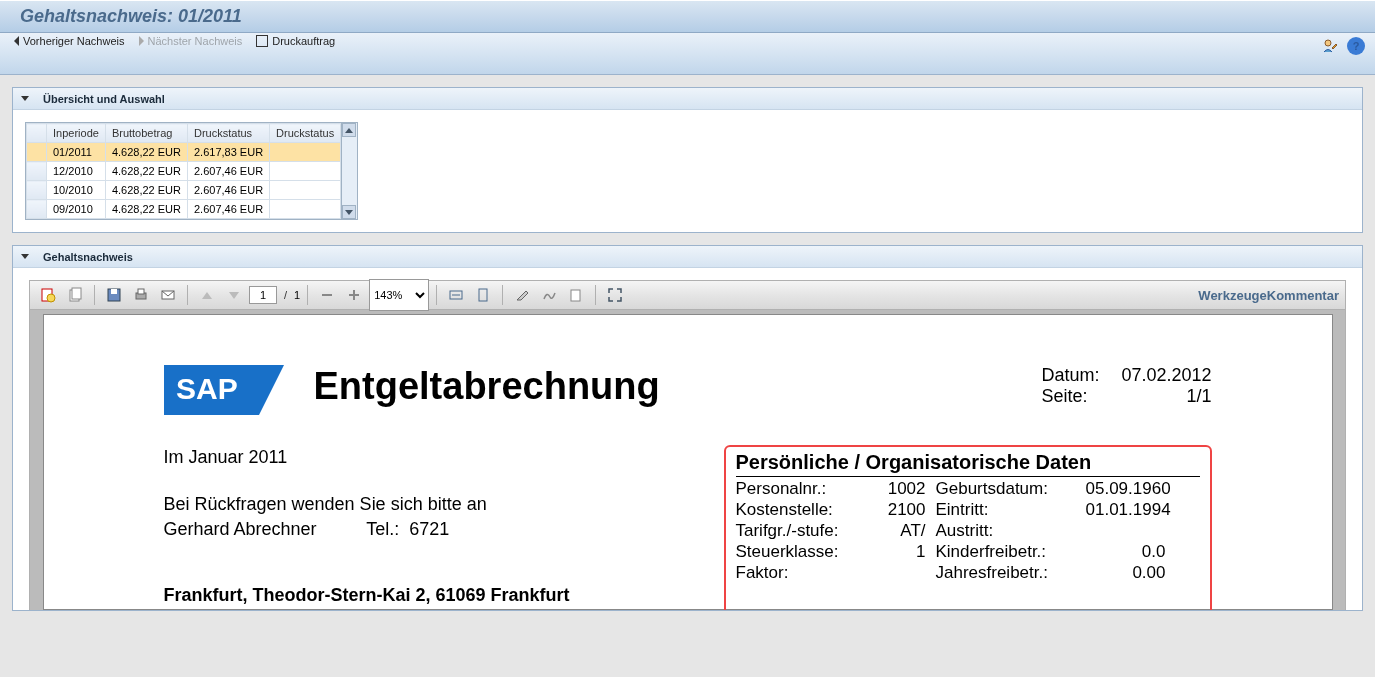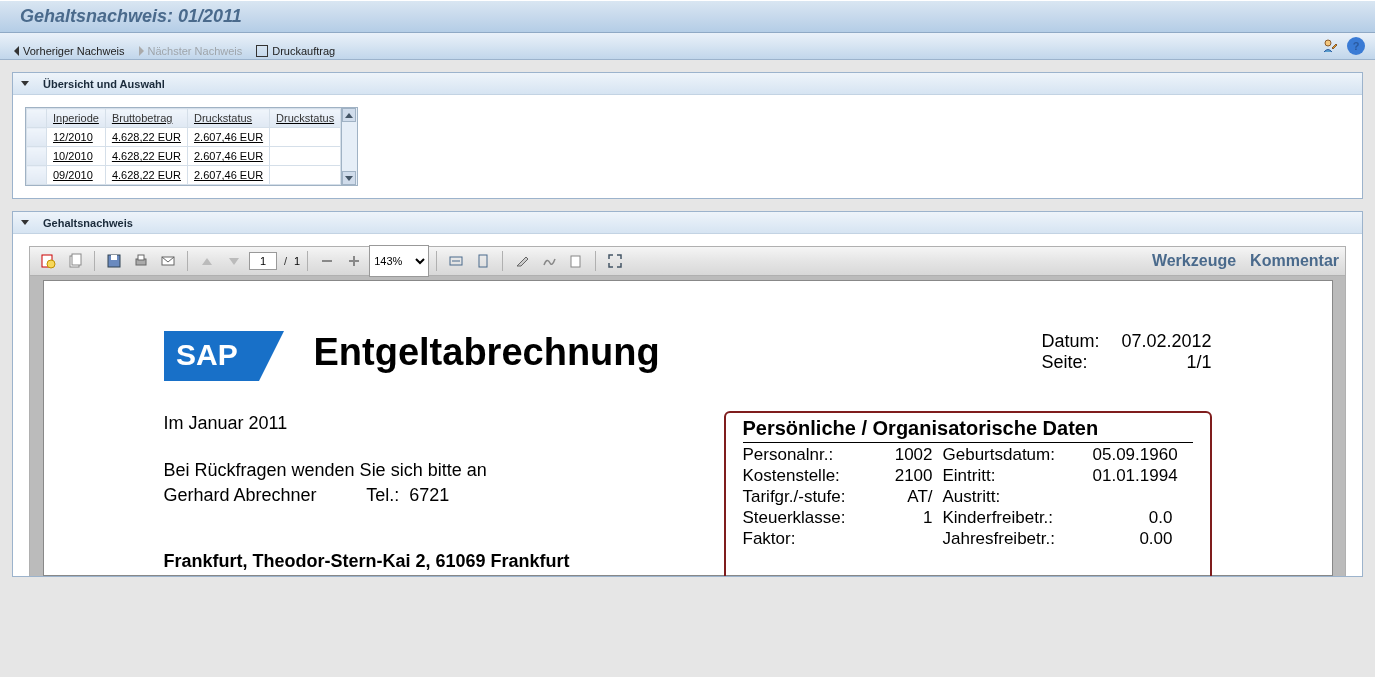--- a/index.html
+++ b/index.html
@@ -25,24 +25,24 @@
   .title-bar h1 {
     font-size: 18px;
     font-style: italic;
     font-weight: bold;
     color: #4a6a8c;
   }
 
   
   .nav-toolbar {
     background: linear-gradient(to bottom, #eaf1f9 0%, #d6e4f2 50%, #c1d6eb 100%);
-    height: 27px;
+    height: 42px;
     border-bottom: 1px solid #9cb3cc;
     display: flex;
-    align-items: flex-end;
+    align-items: flex-start;
     padding: 0 10px;
     gap: 6px;
     position: relative;
   }
   .nav-item {
     display: inline-flex;
     align-items: center;
     gap: 4px;
     color: #222;
     cursor: pointer;
@@ -138,21 +138,21 @@
   table.data-table td.rowhdr {
     background: linear-gradient(to bottom,#f0f5fb,#dfe8f3);
     width: 20px;
   }
   .scroll-btn {
     width: 14px; height: 14px; background: #d0dceb; border: 1px solid #a0b2c4;
     display: flex; align-items: center; justify-content: center; cursor: pointer;
   }
   .tri-up-s { width:0;height:0;border-left:4px solid transparent;border-right:4px solid transparent;border-bottom:5px solid #456;}
   .tri-dn-s { width:0;height:0;border-left:4px solid transparent;border-right:4px solid transparent;border-top:5px solid #456;}
-  .table-flex { display:flex;text-decoration:underline; }
+  .table-flex { display:flex; }
   .scroll-col-wrap {
     display:flex; flex-direction:column; justify-content:space-between;
     border-left:1px solid #a0b2c4;
     background:#e6eef7;
     width:16px;
   }
 
   
   .pdf-panel {
     margin: 0 12px 12px 12px;
@@ -178,21 +178,21 @@
   .page-in {
     width: 28px; height:18px; border:1px solid #999; text-align:center; font-size:11px;
   }
   .page-of { margin: 0 4px; color:#333; }
   .zoom-sel {
     font-size:11px; height:32px; border:1px solid #999; background:#fff; width:60px;
   }
   .tbtn .tri-up-g { width:0;height:0;border-left:5px solid transparent;border-right:5px solid transparent;border-bottom:7px solid #bbb;}
   .tbtn .tri-dn-g { width:0;height:0;border-left:5px solid transparent;border-right:5px solid transparent;border-top:7px solid #bbb;}
   .pdf-toolbar .right-tools {
-    margin-left:auto; display:flex; gap:14px; font-weight:bold; color:#4a6a8c; font-size:16px;
+    margin-left:auto; display:flex; font-weight:bold; color:#4a6a8c; font-size:13px;
   }
   .right-tools span { cursor:pointer; }
 
   
   .pdf-page-wrap {
     border-left:1px solid #b0b0b0; border-right:1px solid #b0b0b0;
     background:#bbb; height: 300px; overflow:hidden;
     display:flex; justify-content:center;
   }
   .pdf-page {
@@ -209,21 +209,21 @@
   .doc-title { font-size:38px; font-weight:bold; flex:1; }
   .doc-meta { font-size:18px; }
   .doc-meta-row { display:flex; gap:10px; }
   .doc-meta-row .lab { width:60px; }
   .doc-meta-row .val { width:100px; text-align:right; }
 
   .doc-body { display:flex; gap:60px; font-size:18px; margin-top:10px;}
   .left-col { flex:0 0 500px; }
   .left-col p { margin-bottom: 22px; line-height:1.4; }
   .addr { font-weight:bold; margin-top:40px;}
-  .right-col { flex:1; border:2px solid #7f1d1d; border-radius:6px; padding:4px 17px;}
+  .right-col { flex:1; border:2px solid #ef4444; border-radius:6px; padding:4px 10px;}
   .right-col h3 { font-size:20px; font-weight:bold; margin-bottom:2px; border-bottom:1px solid #000; padding-bottom:2px;}
   .data-grid { display:grid; grid-template-columns: 130px 70px 150px 90px; font-size:17px; row-gap:1px;}
   .data-grid .lab {}
   .data-grid .val { text-align:right; padding-right:10px;}
   .data-grid .val.last { text-align:right;}
 
 </style>
 </head>
 <body>
 
@@ -268,20 +268,27 @@
           <thead>
             <tr>
               <th class="rowhdr"></th>
               <th>Inperiode</th>
               <th>Bruttobetrag</th>
               <th>Druckstatus</th>
               <th style="width:70px">Druckstatus</th>
             </tr>
           </thead>
           <tbody id="ov-body">
+              <tr class="sel">
+                <td class="rowhdr"></td>
+                <td>01/2011</td>
+                <td class="num">4.628,22 EUR</td>
+                <td class="num">2.617,83 EUR</td>
+                <td></td>
+              </tr>
               <tr>
                 <td class="rowhdr"></td>
                 <td>12/2010</td>
                 <td class="num">4.628,22 EUR</td>
                 <td class="num">2.607,46 EUR</td>
                 <td></td>
               </tr>
               <tr>
                 <td class="rowhdr"></td>
                 <td>10/2010</td>

